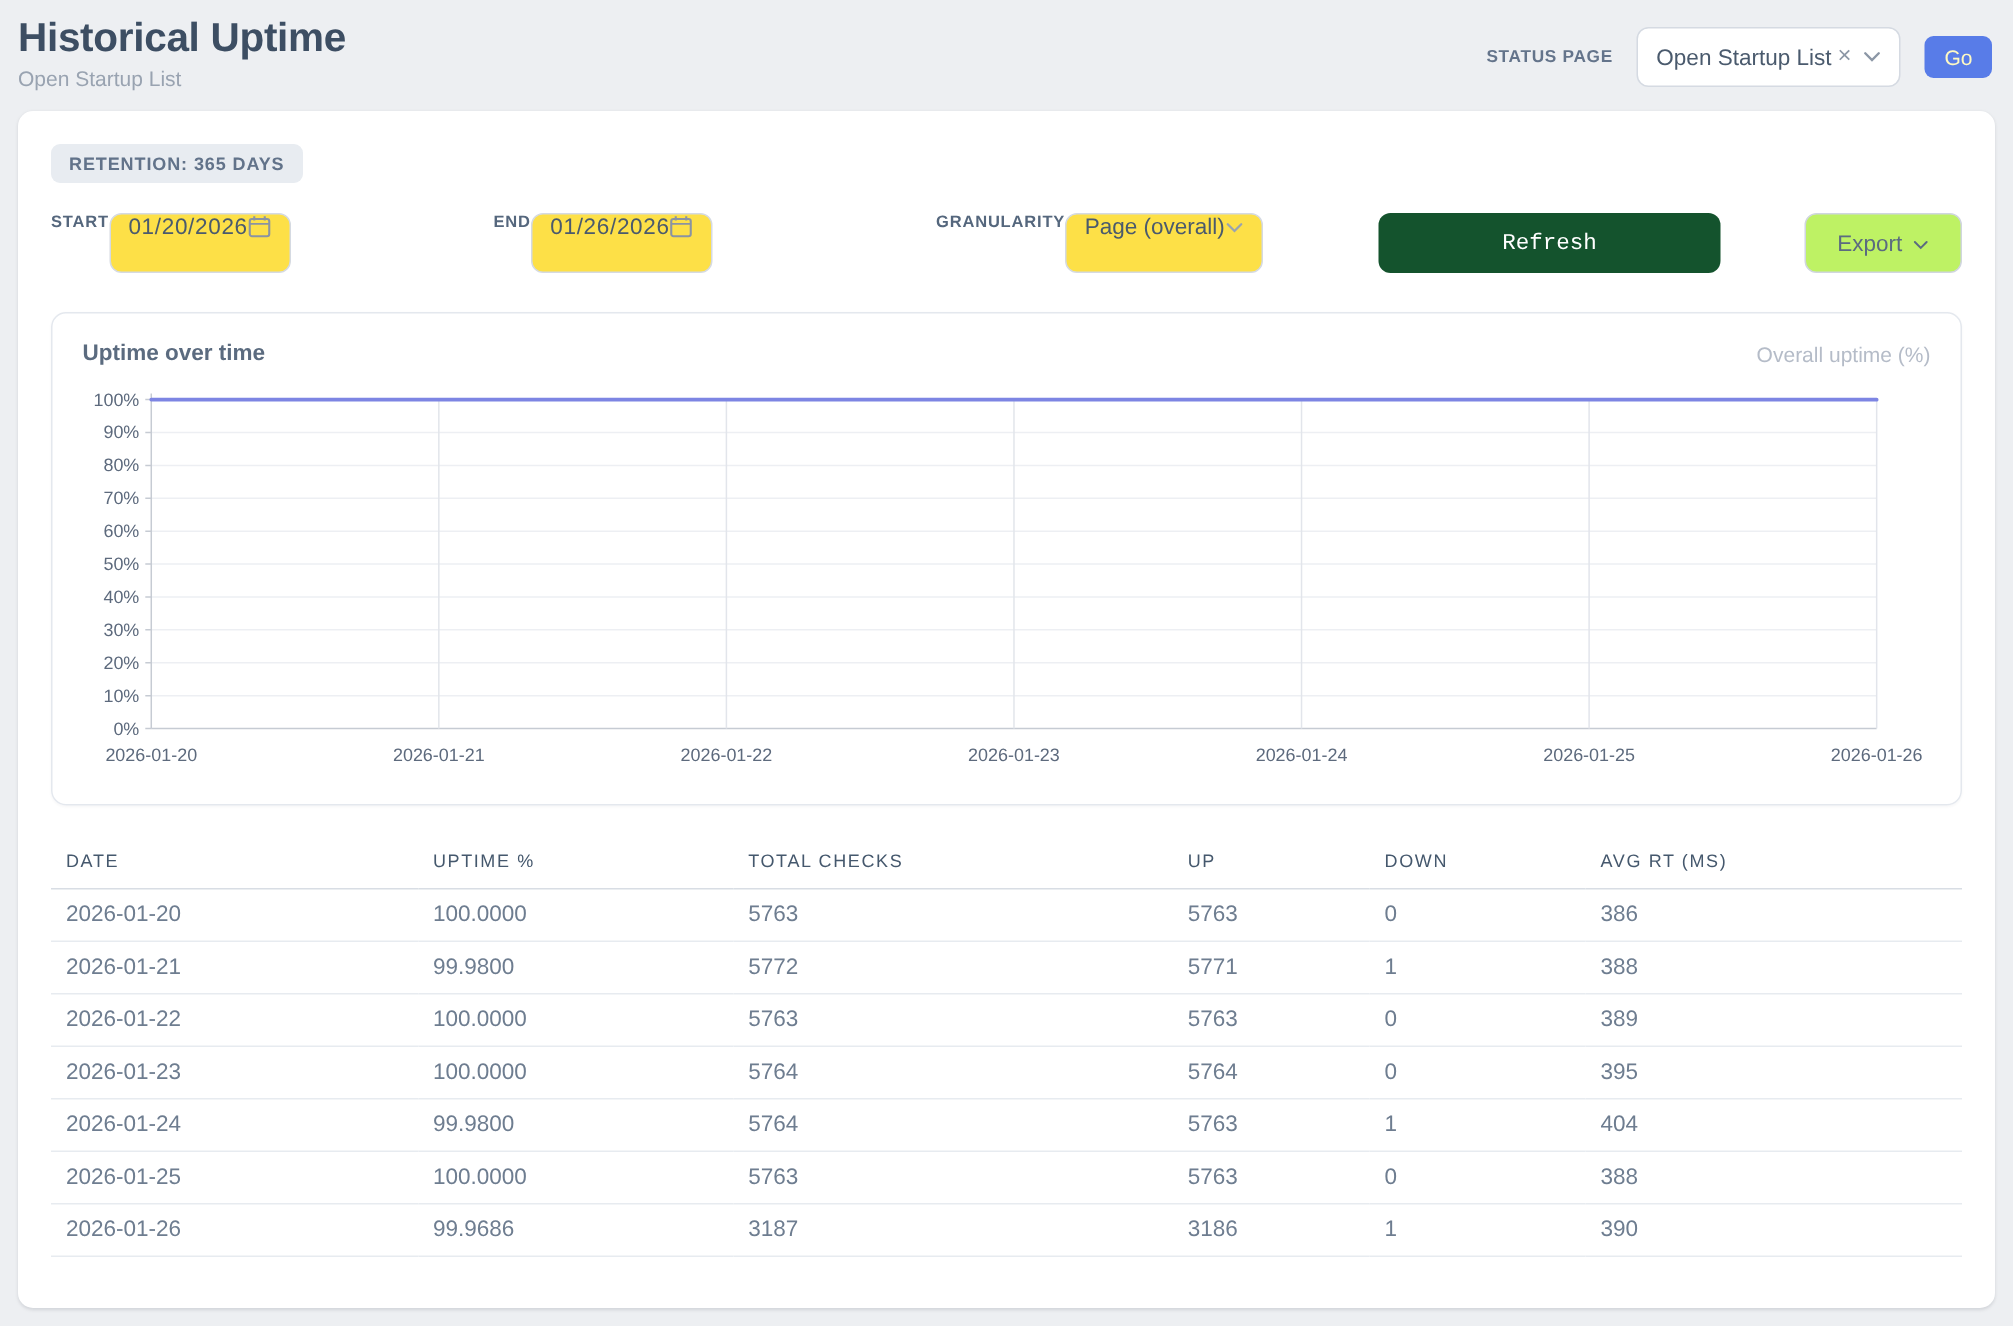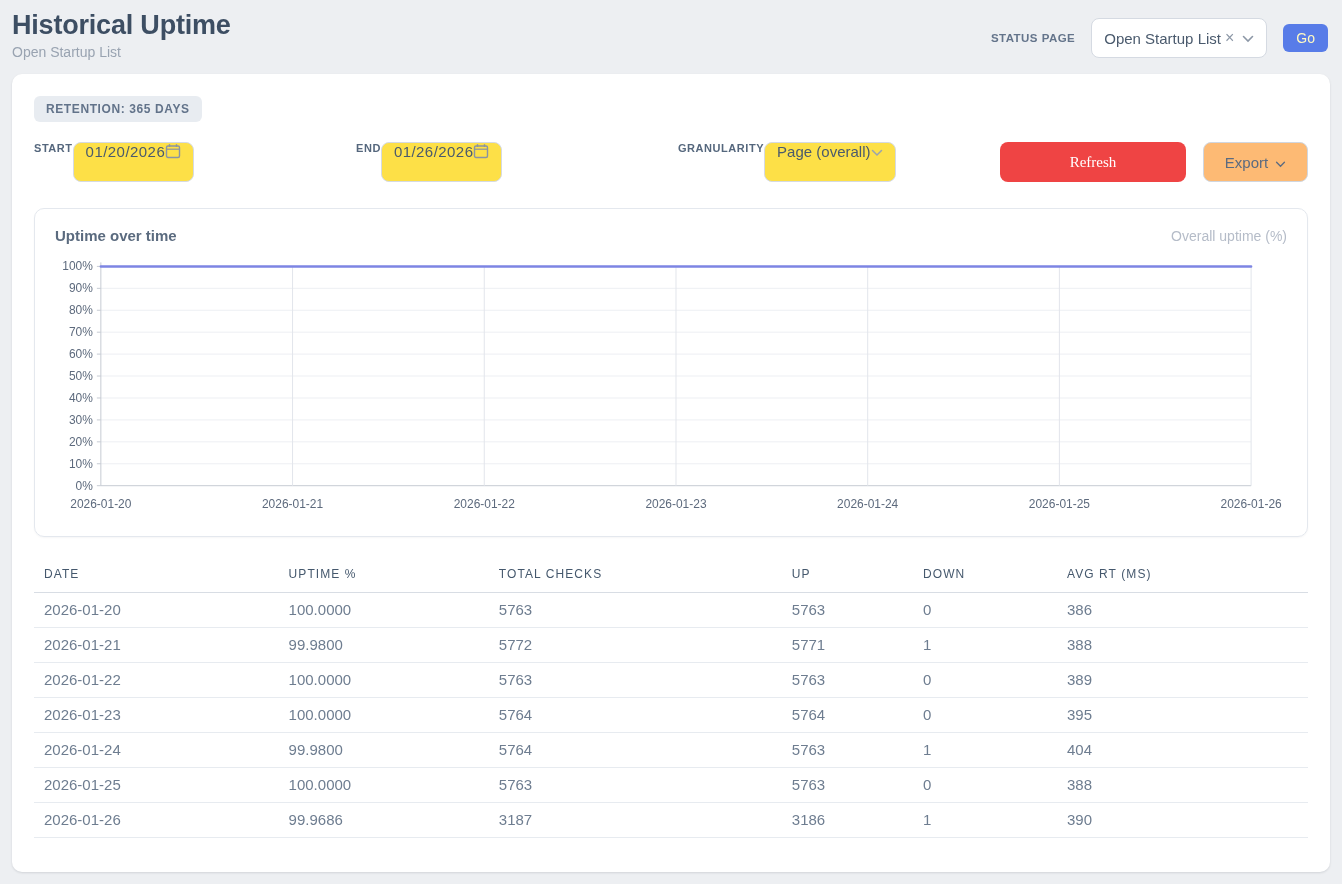--- a/index.html
+++ b/index.html
@@ -63,27 +63,27 @@
   .field { display:flex; flex:1; }
   .field-label { font-size:11px; letter-spacing:0.05em; color:#55677d; margin-bottom:8px; font-weight:600; }
   .input-box {
     height:40px; border:1px solid #d5dae2; border-radius:8px; background:#fde047;
     display:flex; align-items:flex-start; justify-content:space-between;
     padding:0 12px; font-size:15px; color:#4a5a6d; cursor:text;
   }
   .input-box .val { letter-spacing:0.03em; }
   .select-box { cursor:pointer; }
   .refresh-btn {
-    width:186px; height:40px; background:#ef4444; color:#fff; border:none;
-    border-radius:8px; font-size:15px; cursor:pointer; font-family:Liberation Serif, serif;
+    width:228px; height:40px; background:#14532d; color:#fff; border:none;
+    border-radius:8px; font-size:15px; cursor:pointer; font-family:Liberation Mono, monospace;
   }
   .export-btn {
-    width:105px; height:40px; background:#fdba74; border:1px solid #d0d6df;
+    width:105px; height:40px; background:#bef264; border:1px solid #d0d6df;
     border-radius:8px; color:#5b6b80; font-size:15px; cursor:pointer;
-    display:flex; align-items:center; justify-content:center; gap:7px; font-family:inherit;
+    display:flex; align-items:center; justify-content:center; gap:7px; font-family:inherit;margin-left:39px;
   }
 
   
   .chart-card {
     margin-top:26px; border:1px solid #e4e8ee; border-radius:10px;
     padding:18px 20px 12px 20px;
     box-shadow:0 1px 2px rgba(16,24,40,.04);
   }
   .chart-head { display:flex; justify-content:space-between; align-items:center; margin-bottom:12px; }
   .chart-title { font-size:15px; font-weight:bold; color:#5b6b7f; }

